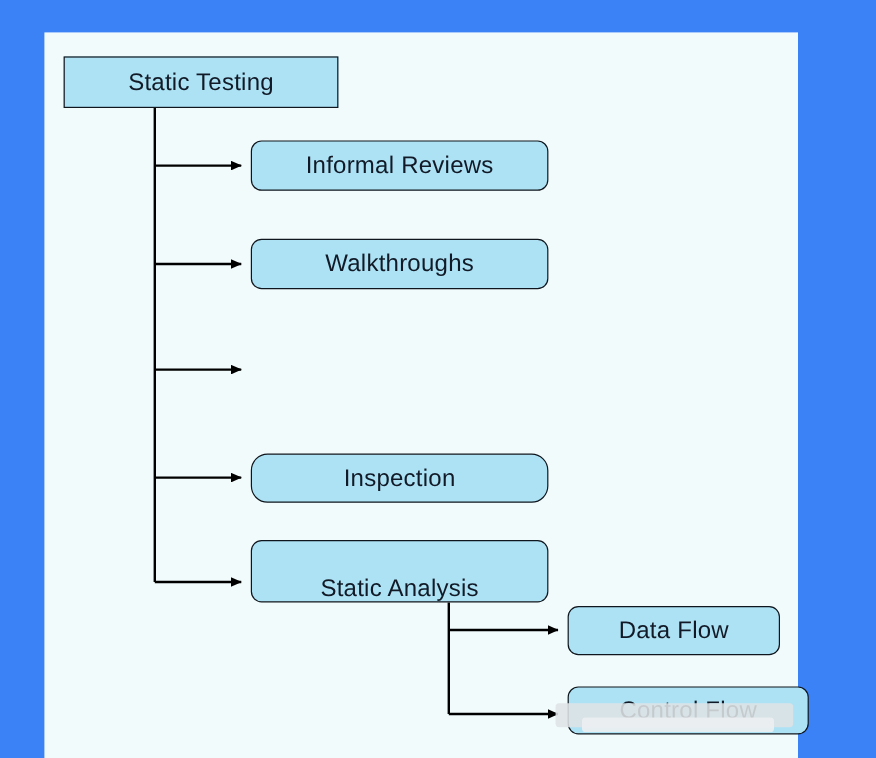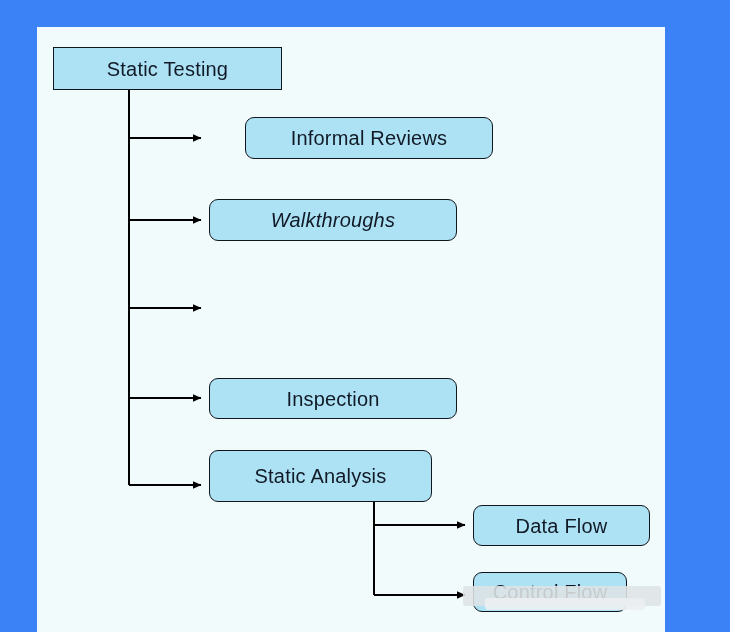--- a/index.html
+++ b/index.html
@@ -121,41 +121,41 @@
     </g>
     <g>
       <path d="M374,595 L465,595" stroke="#000000" stroke-width="2" fill="none" marker-end="url(#arrowhead)"></path>
     </g>
   </svg>
 
   <div class="node root" style="left:53px; top:47px; width:229px; height:43px;">
     <span class="node-label">Static Testing</span>
   </div>
 
-  <div class="node child" style="left:209px; top:117px; width:248px; height:42px;margin-left:36px;">
+  <div class="node child" style="left:209px; top:117px; width:248px; height:42px;">
     <span class="node-label">Informal Reviews</span>
   </div>
 
-  <div class="node child" style="left:209px; top:199px; width:248px; height:42px;font-style:italic;">
+  <div class="node child" style="left:209px; top:199px; width:248px; height:42px;">
     <span class="node-label">Walkthroughs</span>
   </div>
 
 
-  <div class="node child" style="left:209px; top:378px; width:248px; height:41px;">
+  <div class="node child" style="left:209px; top:378px; width:248px; height:41px;border-radius:14px;">
     <span class="node-label">Inspection</span>
   </div>
 
-  <div class="node child" style="left:209px; top:450px; width:223px; height:52px;">
+  <div class="node child" style="left:209px; top:450px; width:248px; height:52px;align-items:flex-end;">
     <span class="node-label">Static Analysis</span>
   </div>
 
   <div class="node child" style="left:473px; top:505px; width:177px; height:41px;text-align:right;">
     <span class="node-label">Data Flow</span>
   </div>
 
-  <div class="node child" style="left:473px; top:572px; width:154px; height:40px;">
+  <div class="node child" style="left:473px; top:572px; width:201px; height:40px;">
     <span class="node-label">Control Flow</span>
   </div>
 
   <div class="watermark"></div>
   <div class="watermark w2"></div>
 
 </div>
 
 </body></html>

